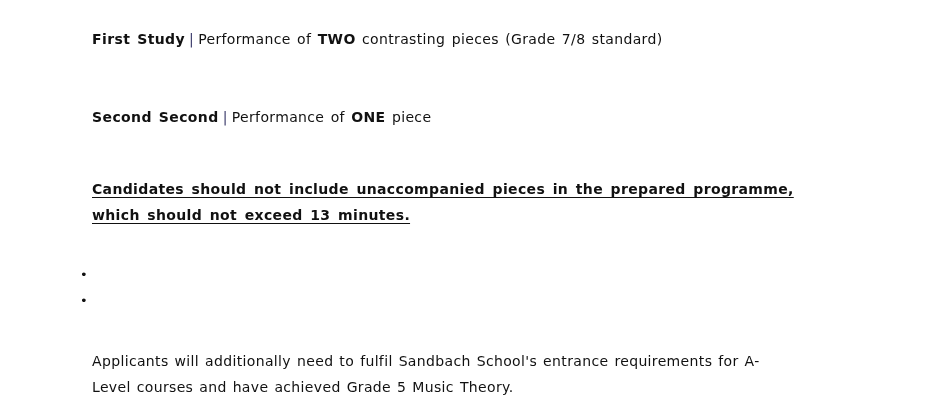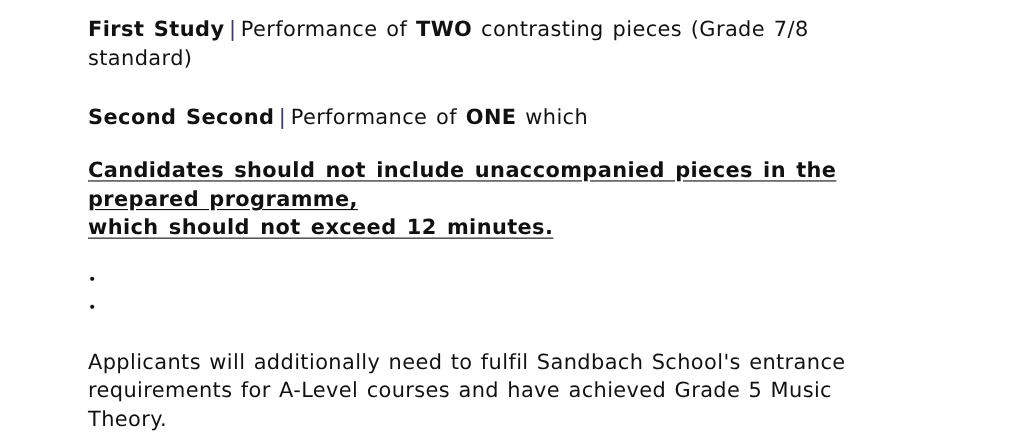--- a/index.html
+++ b/index.html
@@ -15,26 +15,26 @@
     overflow: hidden;
   }
   .page {
     position: relative;
     width: 940px;
     height: 400px;
     box-sizing: border-box;
     padding: 14px 130px 0 80px;
   }
   .para {
-    font-size: 19px;
+    font-size: 14px;
     line-height: 26px;
     letter-spacing: 0.35px;
     word-spacing: 1.6px;
     text-align: left;
-    margin: 0;
+    margin: 12px;
   }
   .block-gap-sm { height: 9px; }
   .block-gap-md { height: 19px; }
   .block-gap-lg { height: 22px; }
   .bold { font-weight: bold; }
   .label-bold {
     font-weight: bold;
     letter-spacing: 0.4px;
   }
   .pipe {
@@ -78,28 +78,28 @@
     <span class="label-bold">First Study</span><span class="pipe">|</span><span>Performance of </span><span class="bold">TWO</span><span> contrasting pieces (Grade 7/8 standard)</span>
   </p>
 
 
   <div class="block-gap-sm"></div>
 
 
   <div class="block-gap-md"></div>
 
   <p class="para">
-    <span class="label-bold">Second Second</span><span class="pipe">|</span><span>Performance of </span><span class="bold">ONE</span><span> which</span>
+    <span class="label-bold">Second Second</span><span class="pipe">|</span><span>Performance of </span><span class="bold">ONE</span><span> piece</span>
   </p>
 
   <div class="block-gap-lg"></div>
 
   <p class="para">
     <span class="underline-head">Candidates should not include unaccompanied pieces in the prepared programme,</span><br>
-    <span class="underline-head">which should not exceed 12 minutes.</span>
+    <span class="underline-head">which should not exceed 13 minutes.</span>
   </p>
 
   <div class="block-gap-lg"></div>
 
   <ul class="bullets">
     <li class="bullet-row">
       <span class="bullet-mark">•</span>
     </li>
     <li class="bullet-row">
       <span class="bullet-mark">•</span>

